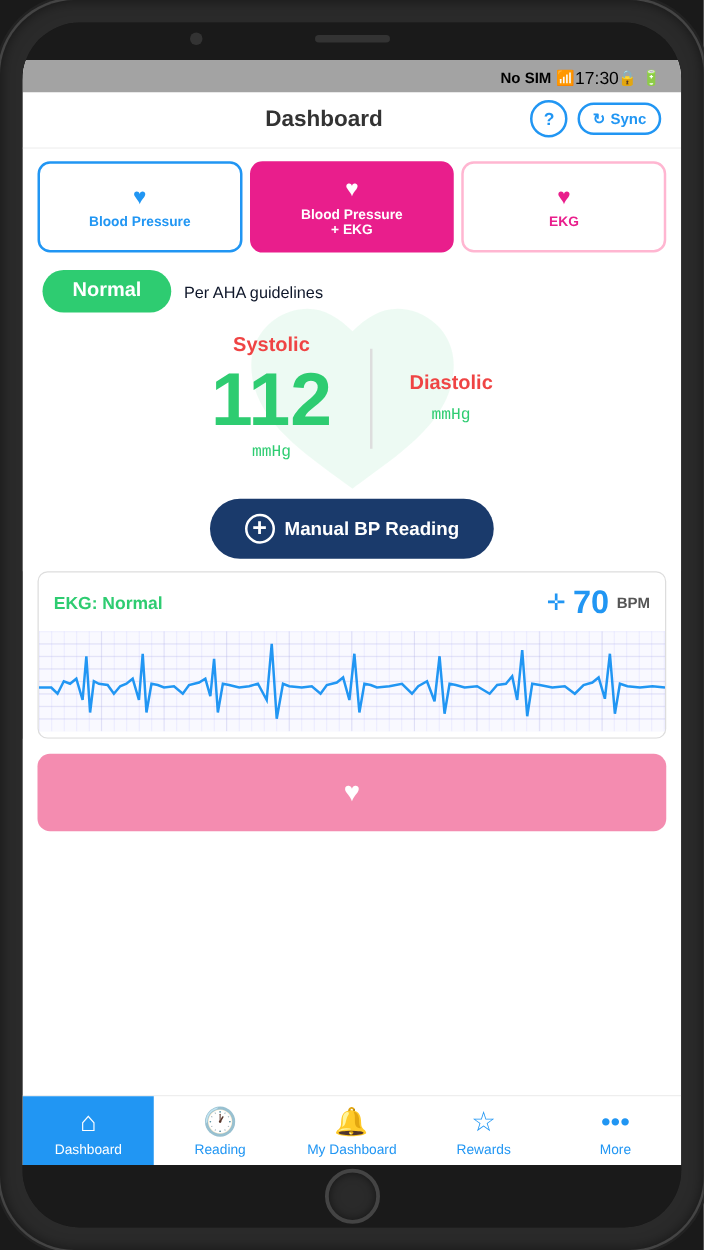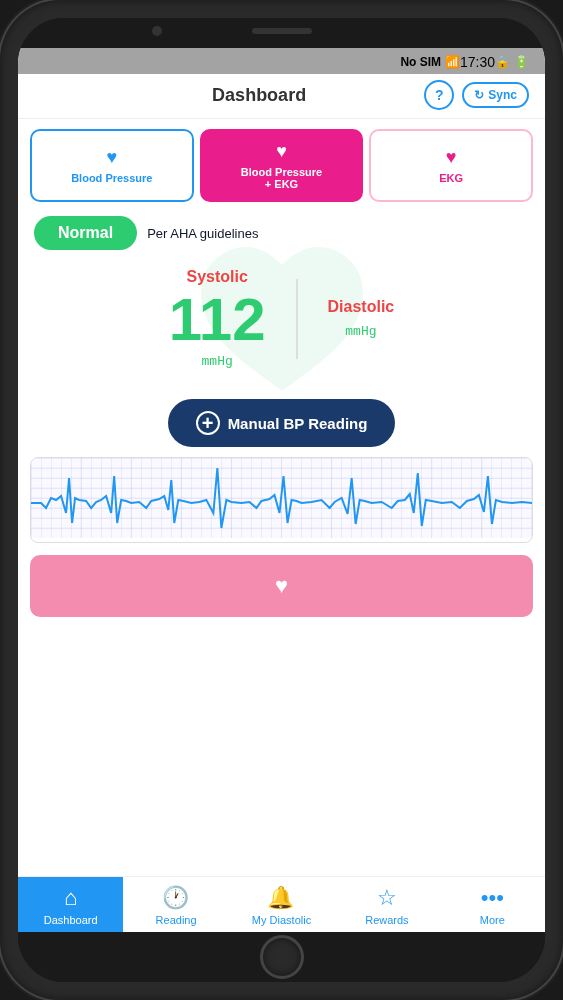--- a/index.html
+++ b/index.html
@@ -410,20 +410,31 @@
       </div>
 
       <div class="manual-bp-section">
         <button class="manual-bp-btn">
           <span style="font-size:20px; border:2px solid white; border-radius:50%; width:24px; height:24px; display:flex; align-items:center; justify-content:center;">+</span>
           <span>Manual BP Reading</span>
         </button>
       </div>
 
       <div class="ekg-section">
+        <div class="ekg-header">
+          <div class="ekg-status">
+            <span>EKG:</span>
+            <span style="color:#2ecc71; font-weight:600;">Normal</span>
+          </div>
+          <div class="ekg-bpm">
+            <span style="color:#2196F3; font-size:18px;">✛</span>
+            <span class="ekg-bpm-value">70</span>
+            <span class="ekg-bpm-unit">BPM</span>
+          </div>
+        </div>
         
         <svg class="ekg-chart ekg-grid" viewBox="0 0 500 80" preserveAspectRatio="none" xmlns="http://www.w3.org/2000/svg">
 
           <line x1="0" y1="10" x2="500" y2="10" stroke="rgba(180,180,220,0.4)" stroke-width="0.5"></line>
           <line x1="0" y1="20" x2="500" y2="20" stroke="rgba(180,180,220,0.4)" stroke-width="0.5"></line>
           <line x1="0" y1="30" x2="500" y2="30" stroke="rgba(180,180,220,0.4)" stroke-width="0.5"></line>
           <line x1="0" y1="40" x2="500" y2="40" stroke="rgba(180,180,220,0.4)" stroke-width="0.5"></line>
           <line x1="0" y1="50" x2="500" y2="50" stroke="rgba(180,180,220,0.4)" stroke-width="0.5"></line>
           <line x1="0" y1="60" x2="500" y2="60" stroke="rgba(180,180,220,0.4)" stroke-width="0.5"></line>
           <line x1="0" y1="70" x2="500" y2="70" stroke="rgba(180,180,220,0.4)" stroke-width="0.5"></line>
@@ -453,21 +464,21 @@
         <div class="nav-item active">
           <span class="nav-icon">⌂</span>
           <span>Dashboard</span>
         </div>
         <div class="nav-item">
           <span class="nav-icon">🕐</span>
           <span>Reading</span>
         </div>
         <div class="nav-item">
           <span class="nav-icon">🔔</span>
-          <span>My Diastolic</span>
+          <span>My Dashboard</span>
         </div>
         <div class="nav-item">
           <span class="nav-icon">☆</span>
           <span>Rewards</span>
         </div>
         <div class="nav-item">
           <span class="nav-icon">•••</span>
           <span>More</span>
         </div>
       </div>

